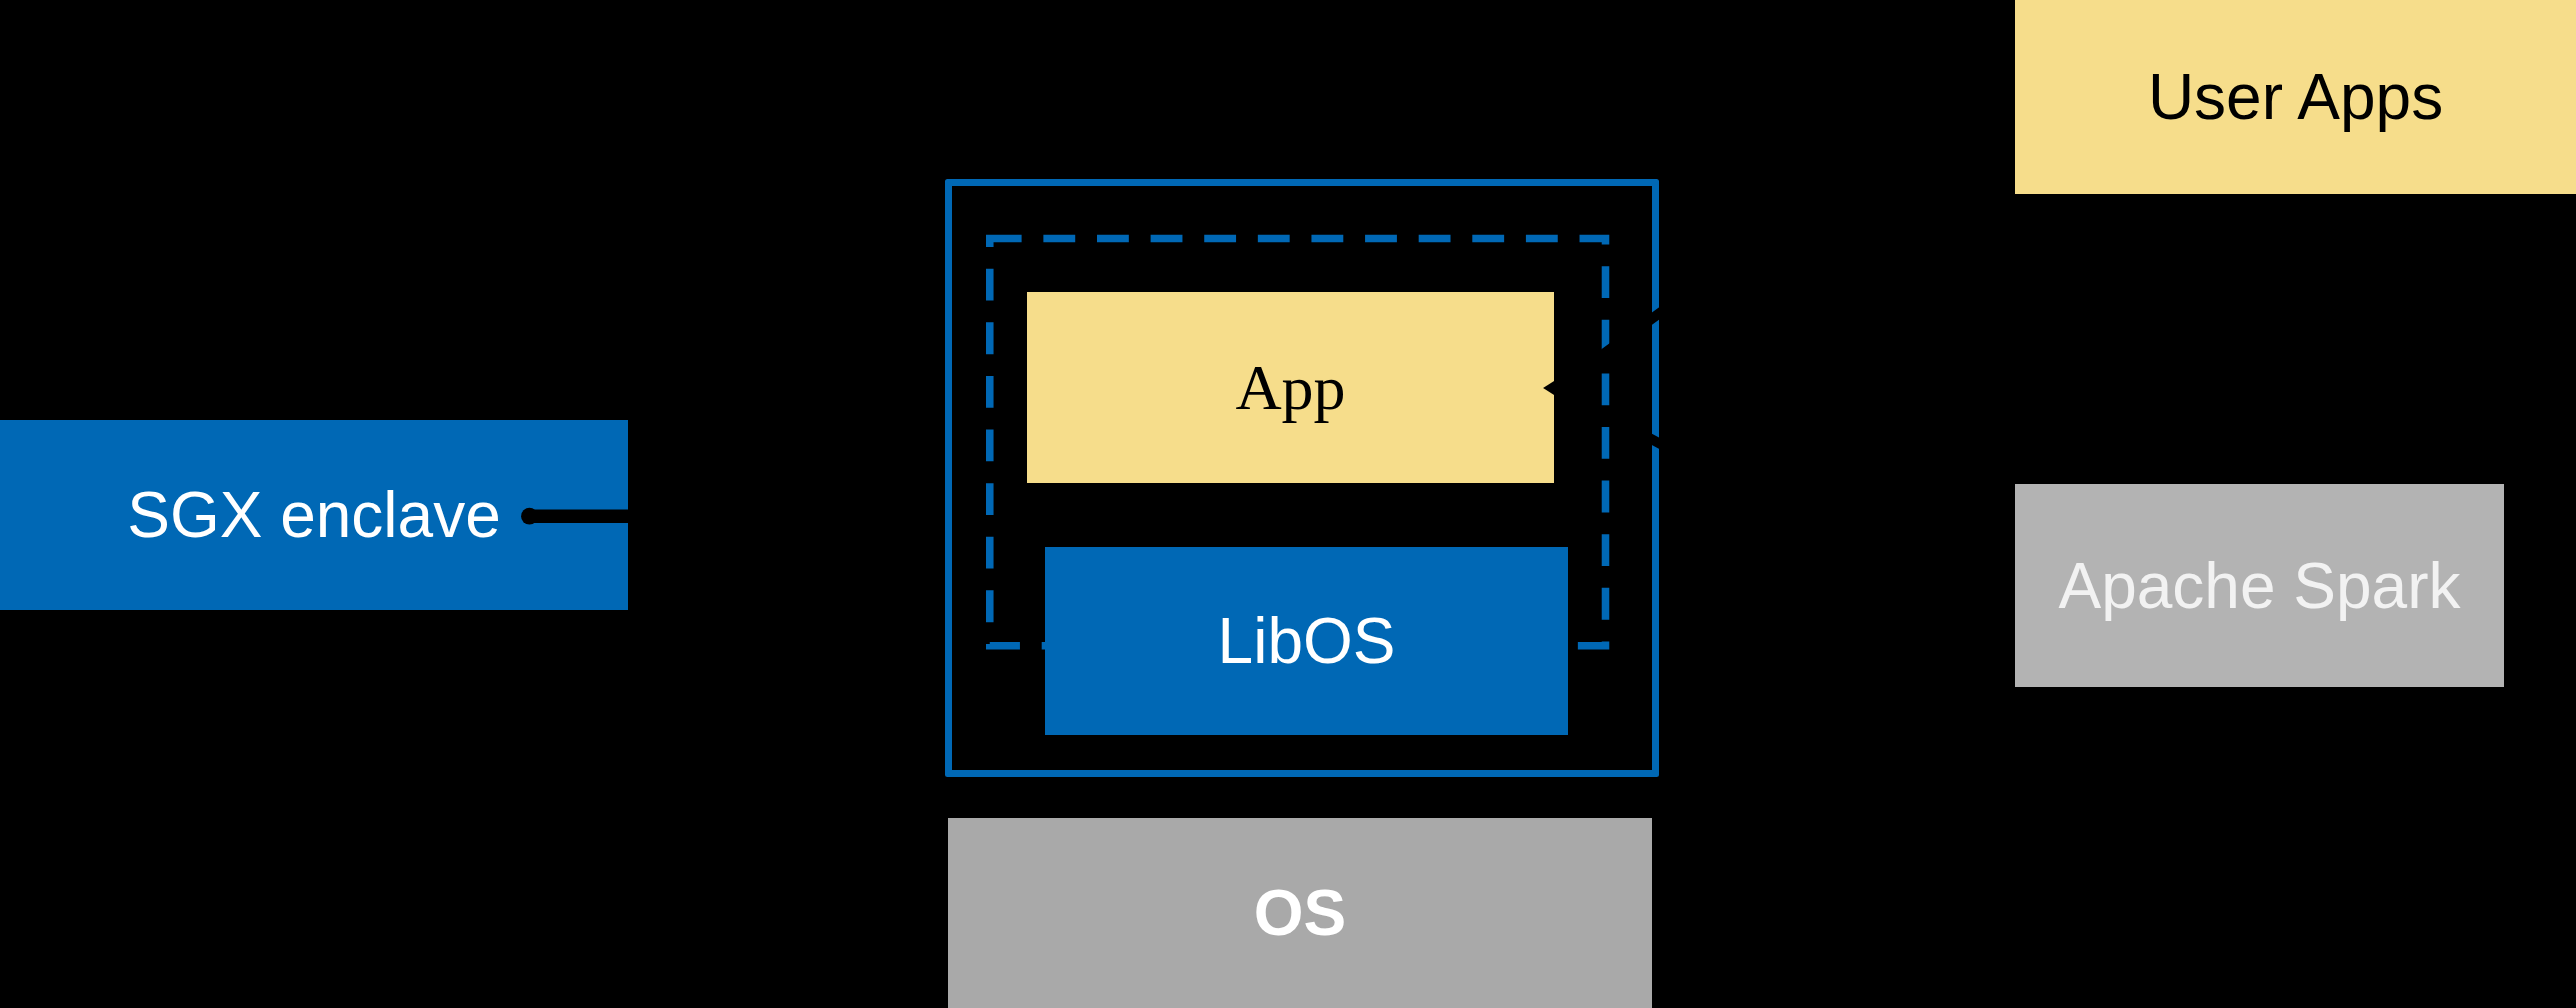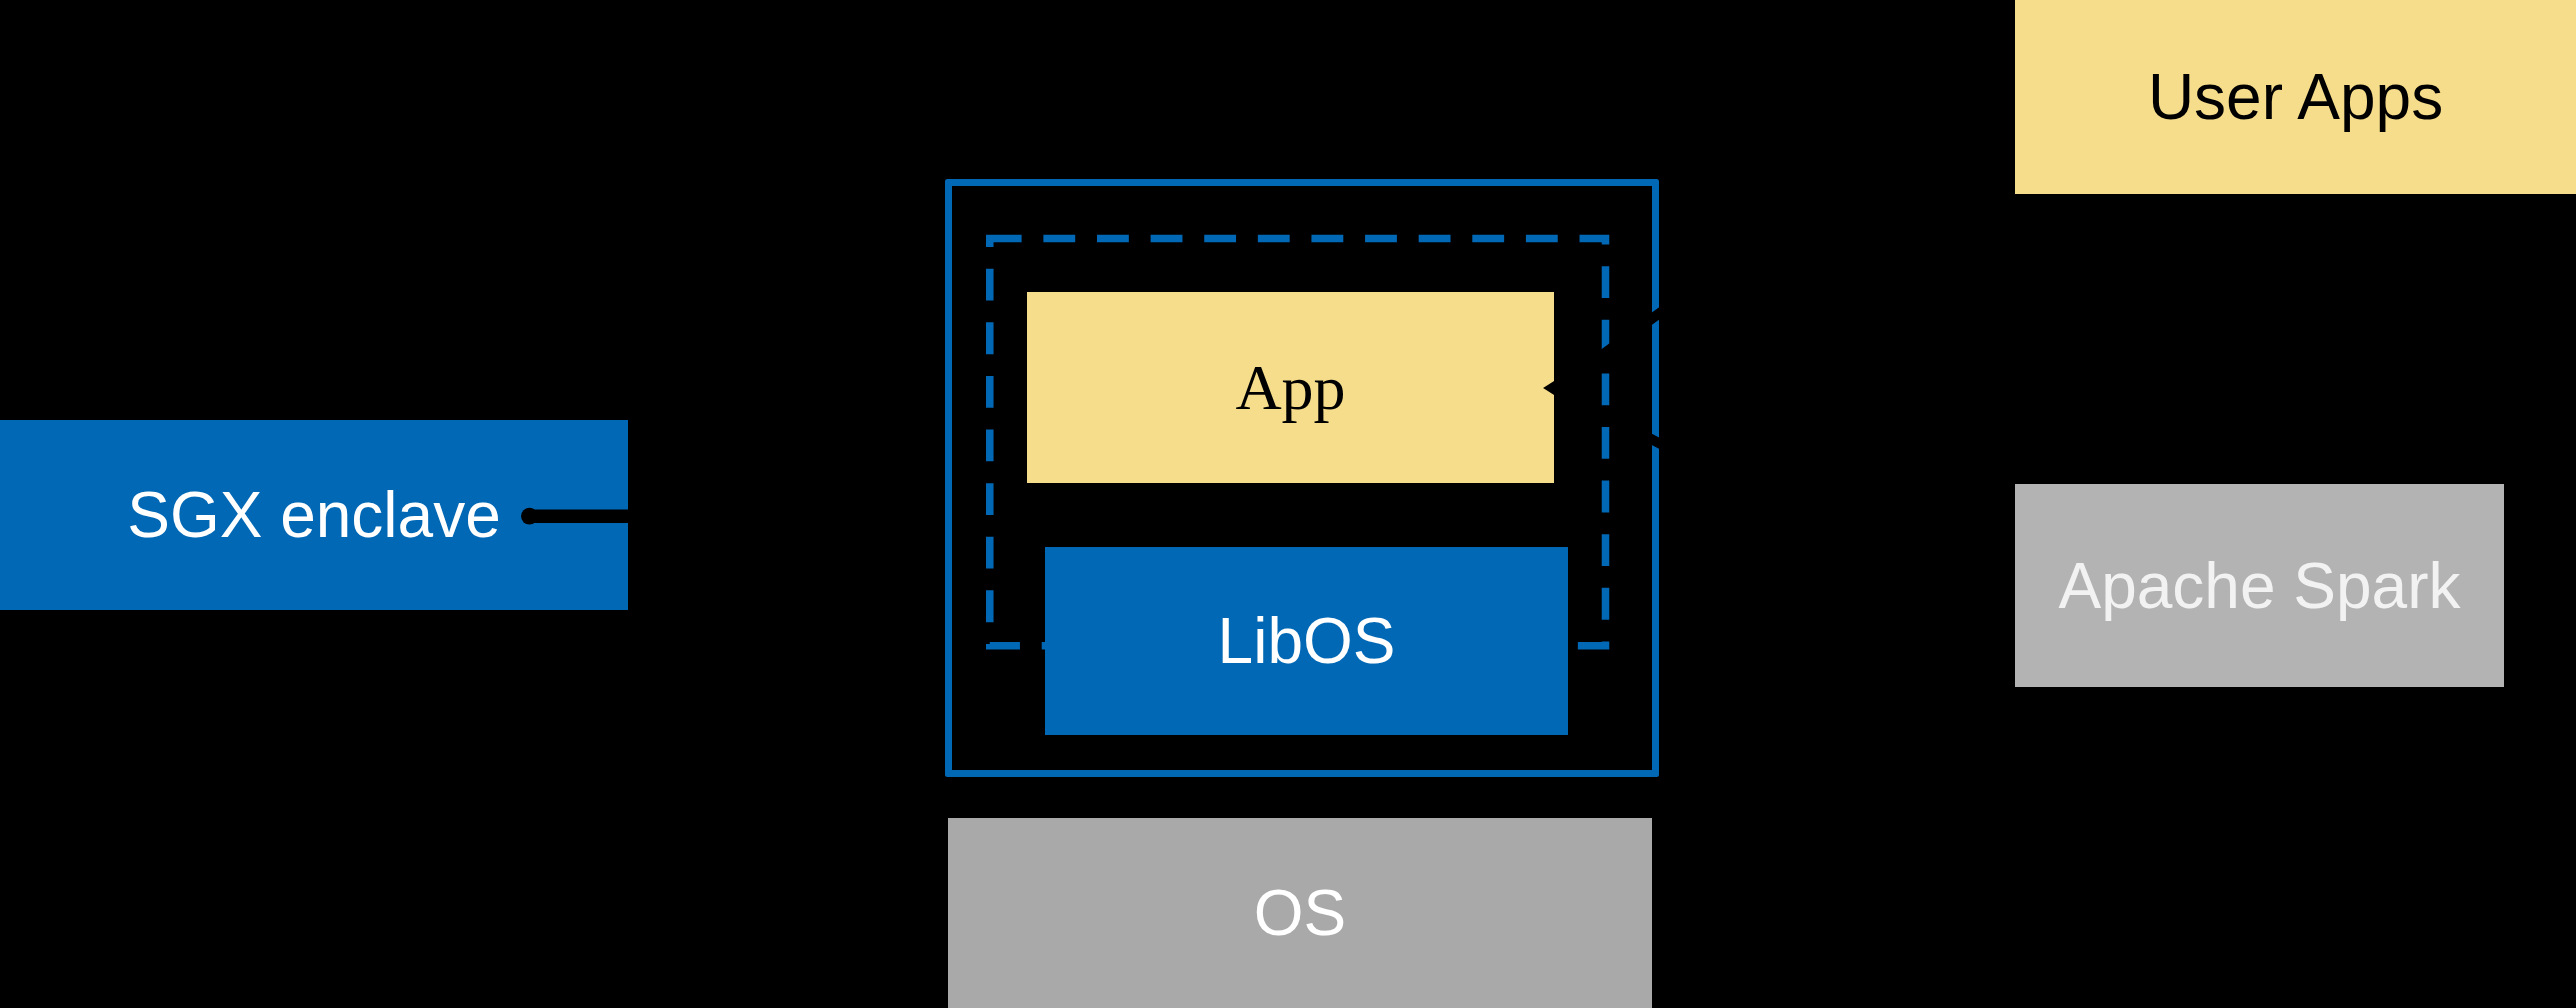--- a/index.html
+++ b/index.html
@@ -77,21 +77,21 @@
   }
   .libos-box .label { color: var(--text-white, #ffffff); }
 
   
   .os-box {
     left: 948px; top: 818px;
     width: 704px; height: 190px;
     background: var(--os-gray, #A9A9A9);
     z-index: 1;
   }
-  .os-box .label { color: var(--text-white, #ffffff); font-weight: normal; }
+  .os-box .label { color: var(--text-white, #ffffff); font-weight: bold; }
 
   
   .user-apps-box {
     left: 2015px; top: 0;
     width: 561px; height: 194px;
     background: var(--soft-yellow, #F6DD8B);
     z-index: 1;
   }
   .user-apps-box .label { color: var(--text-black, #000000); }
 

